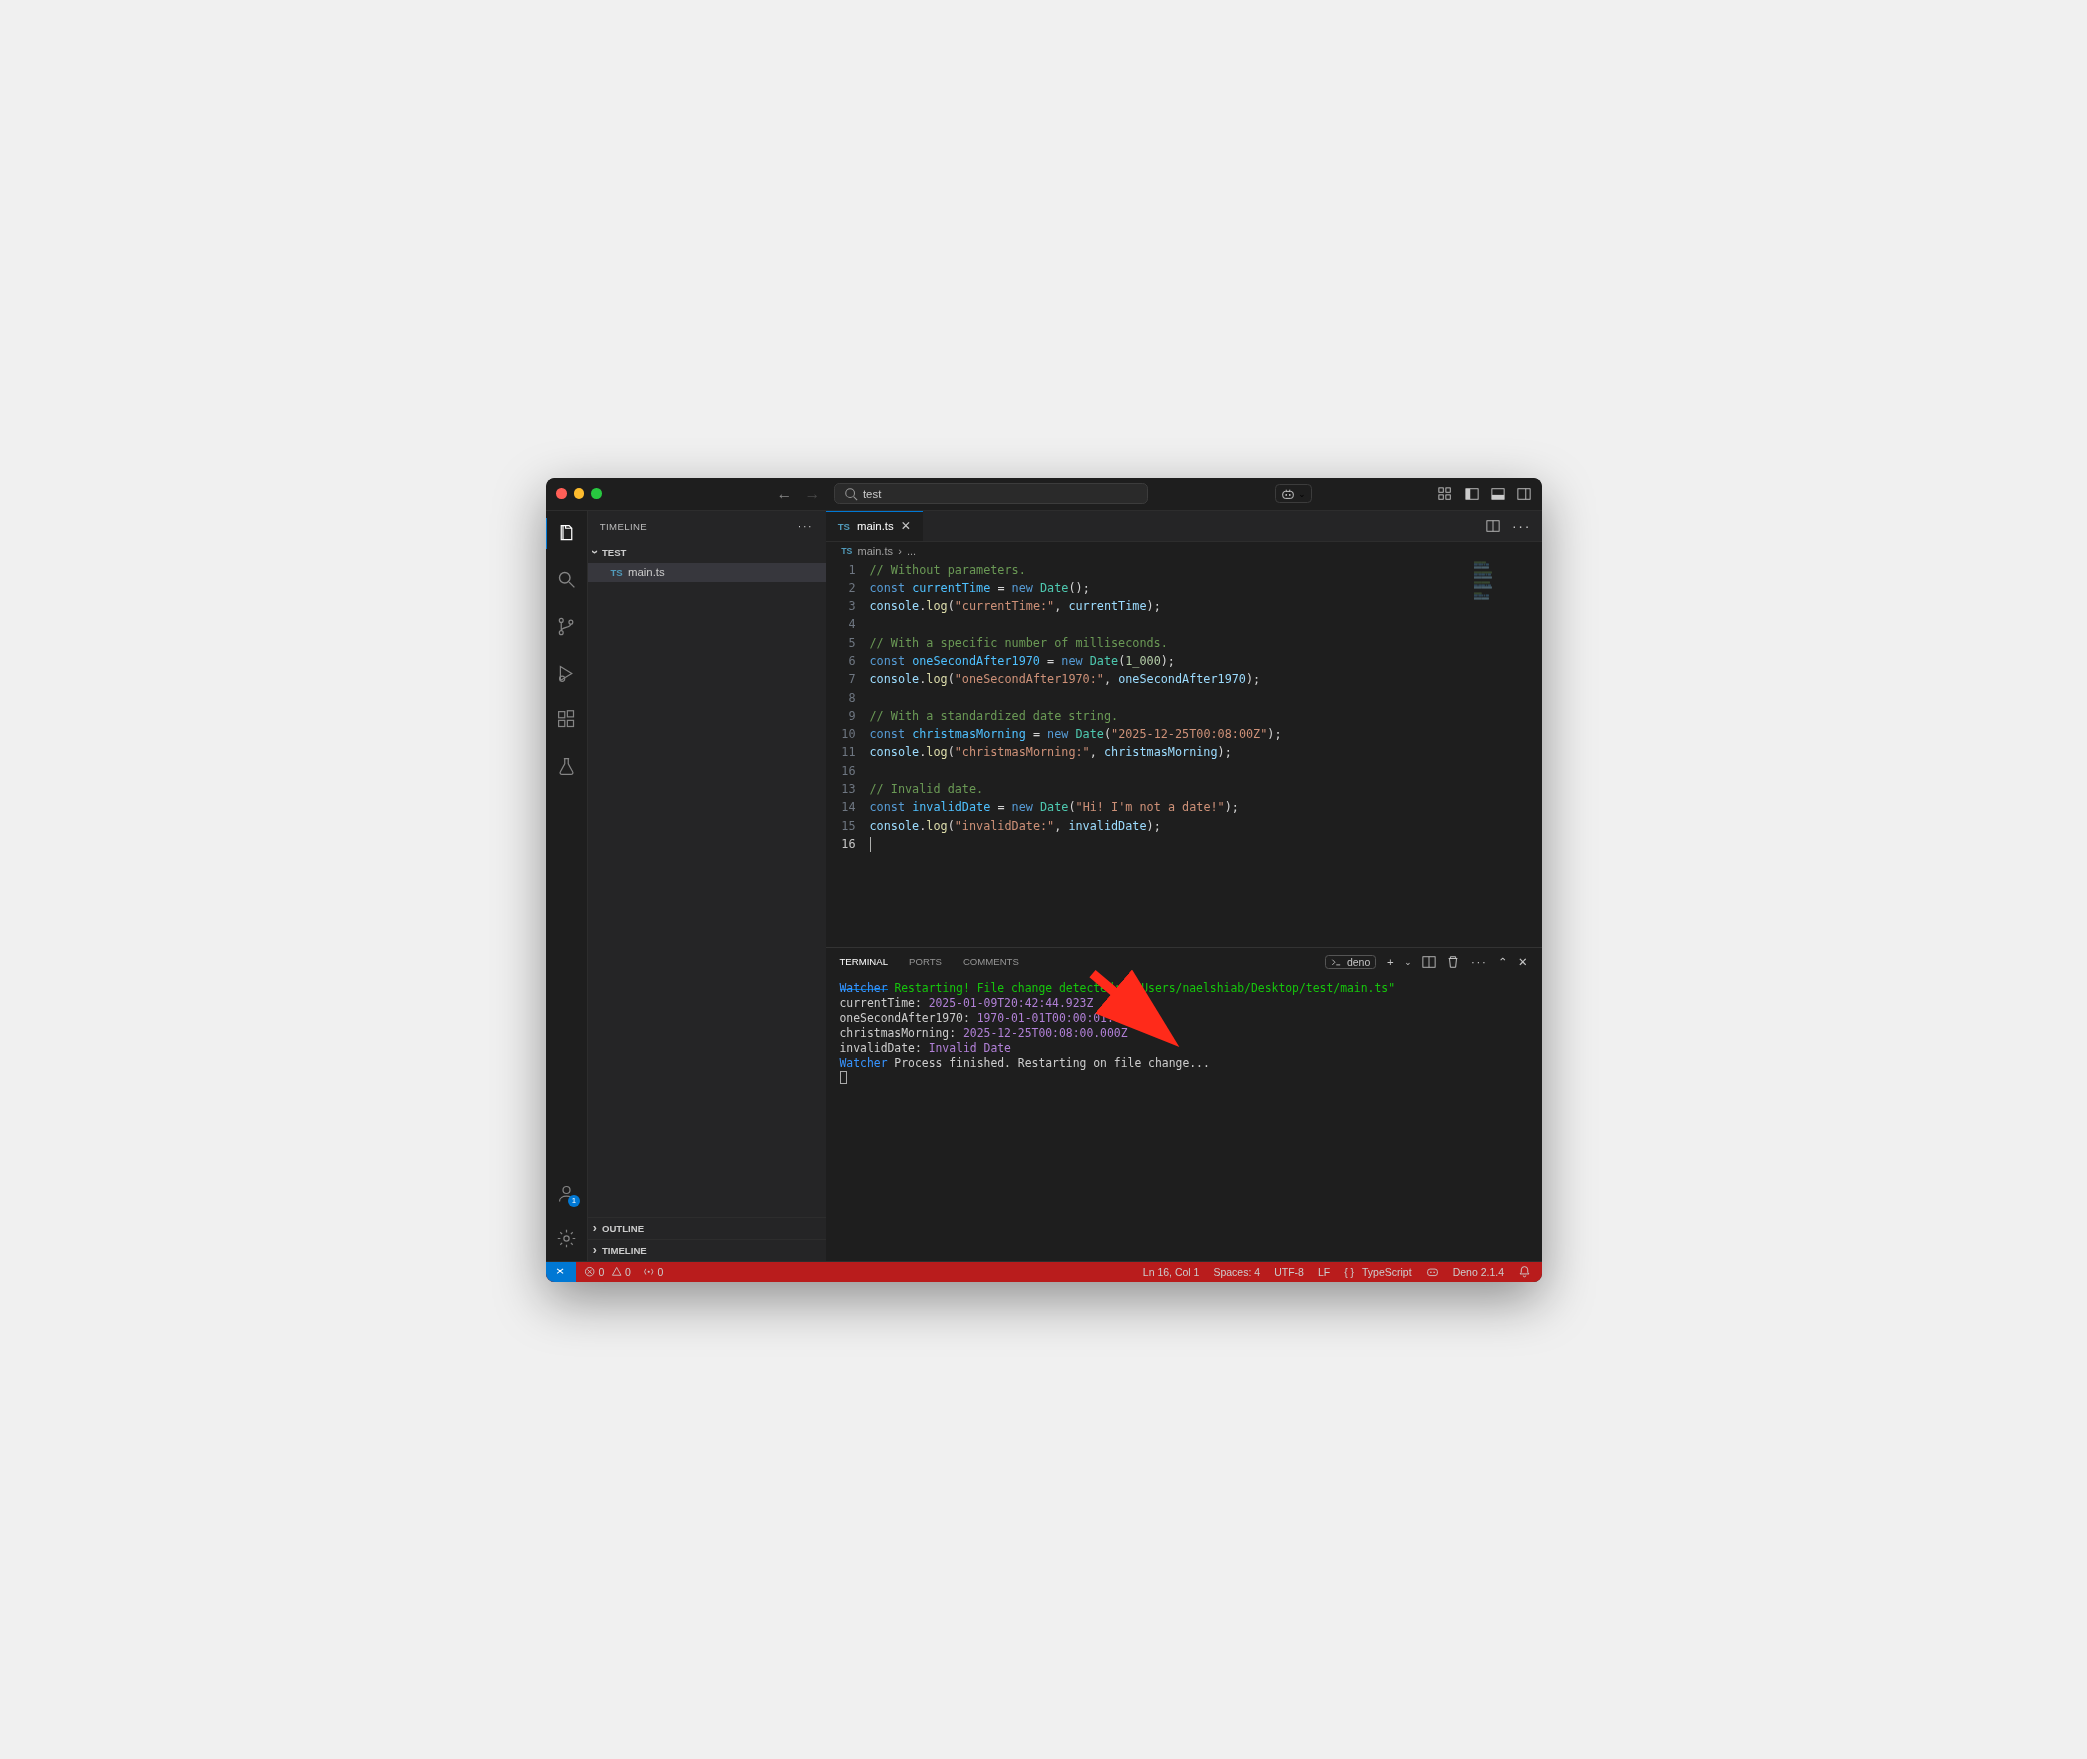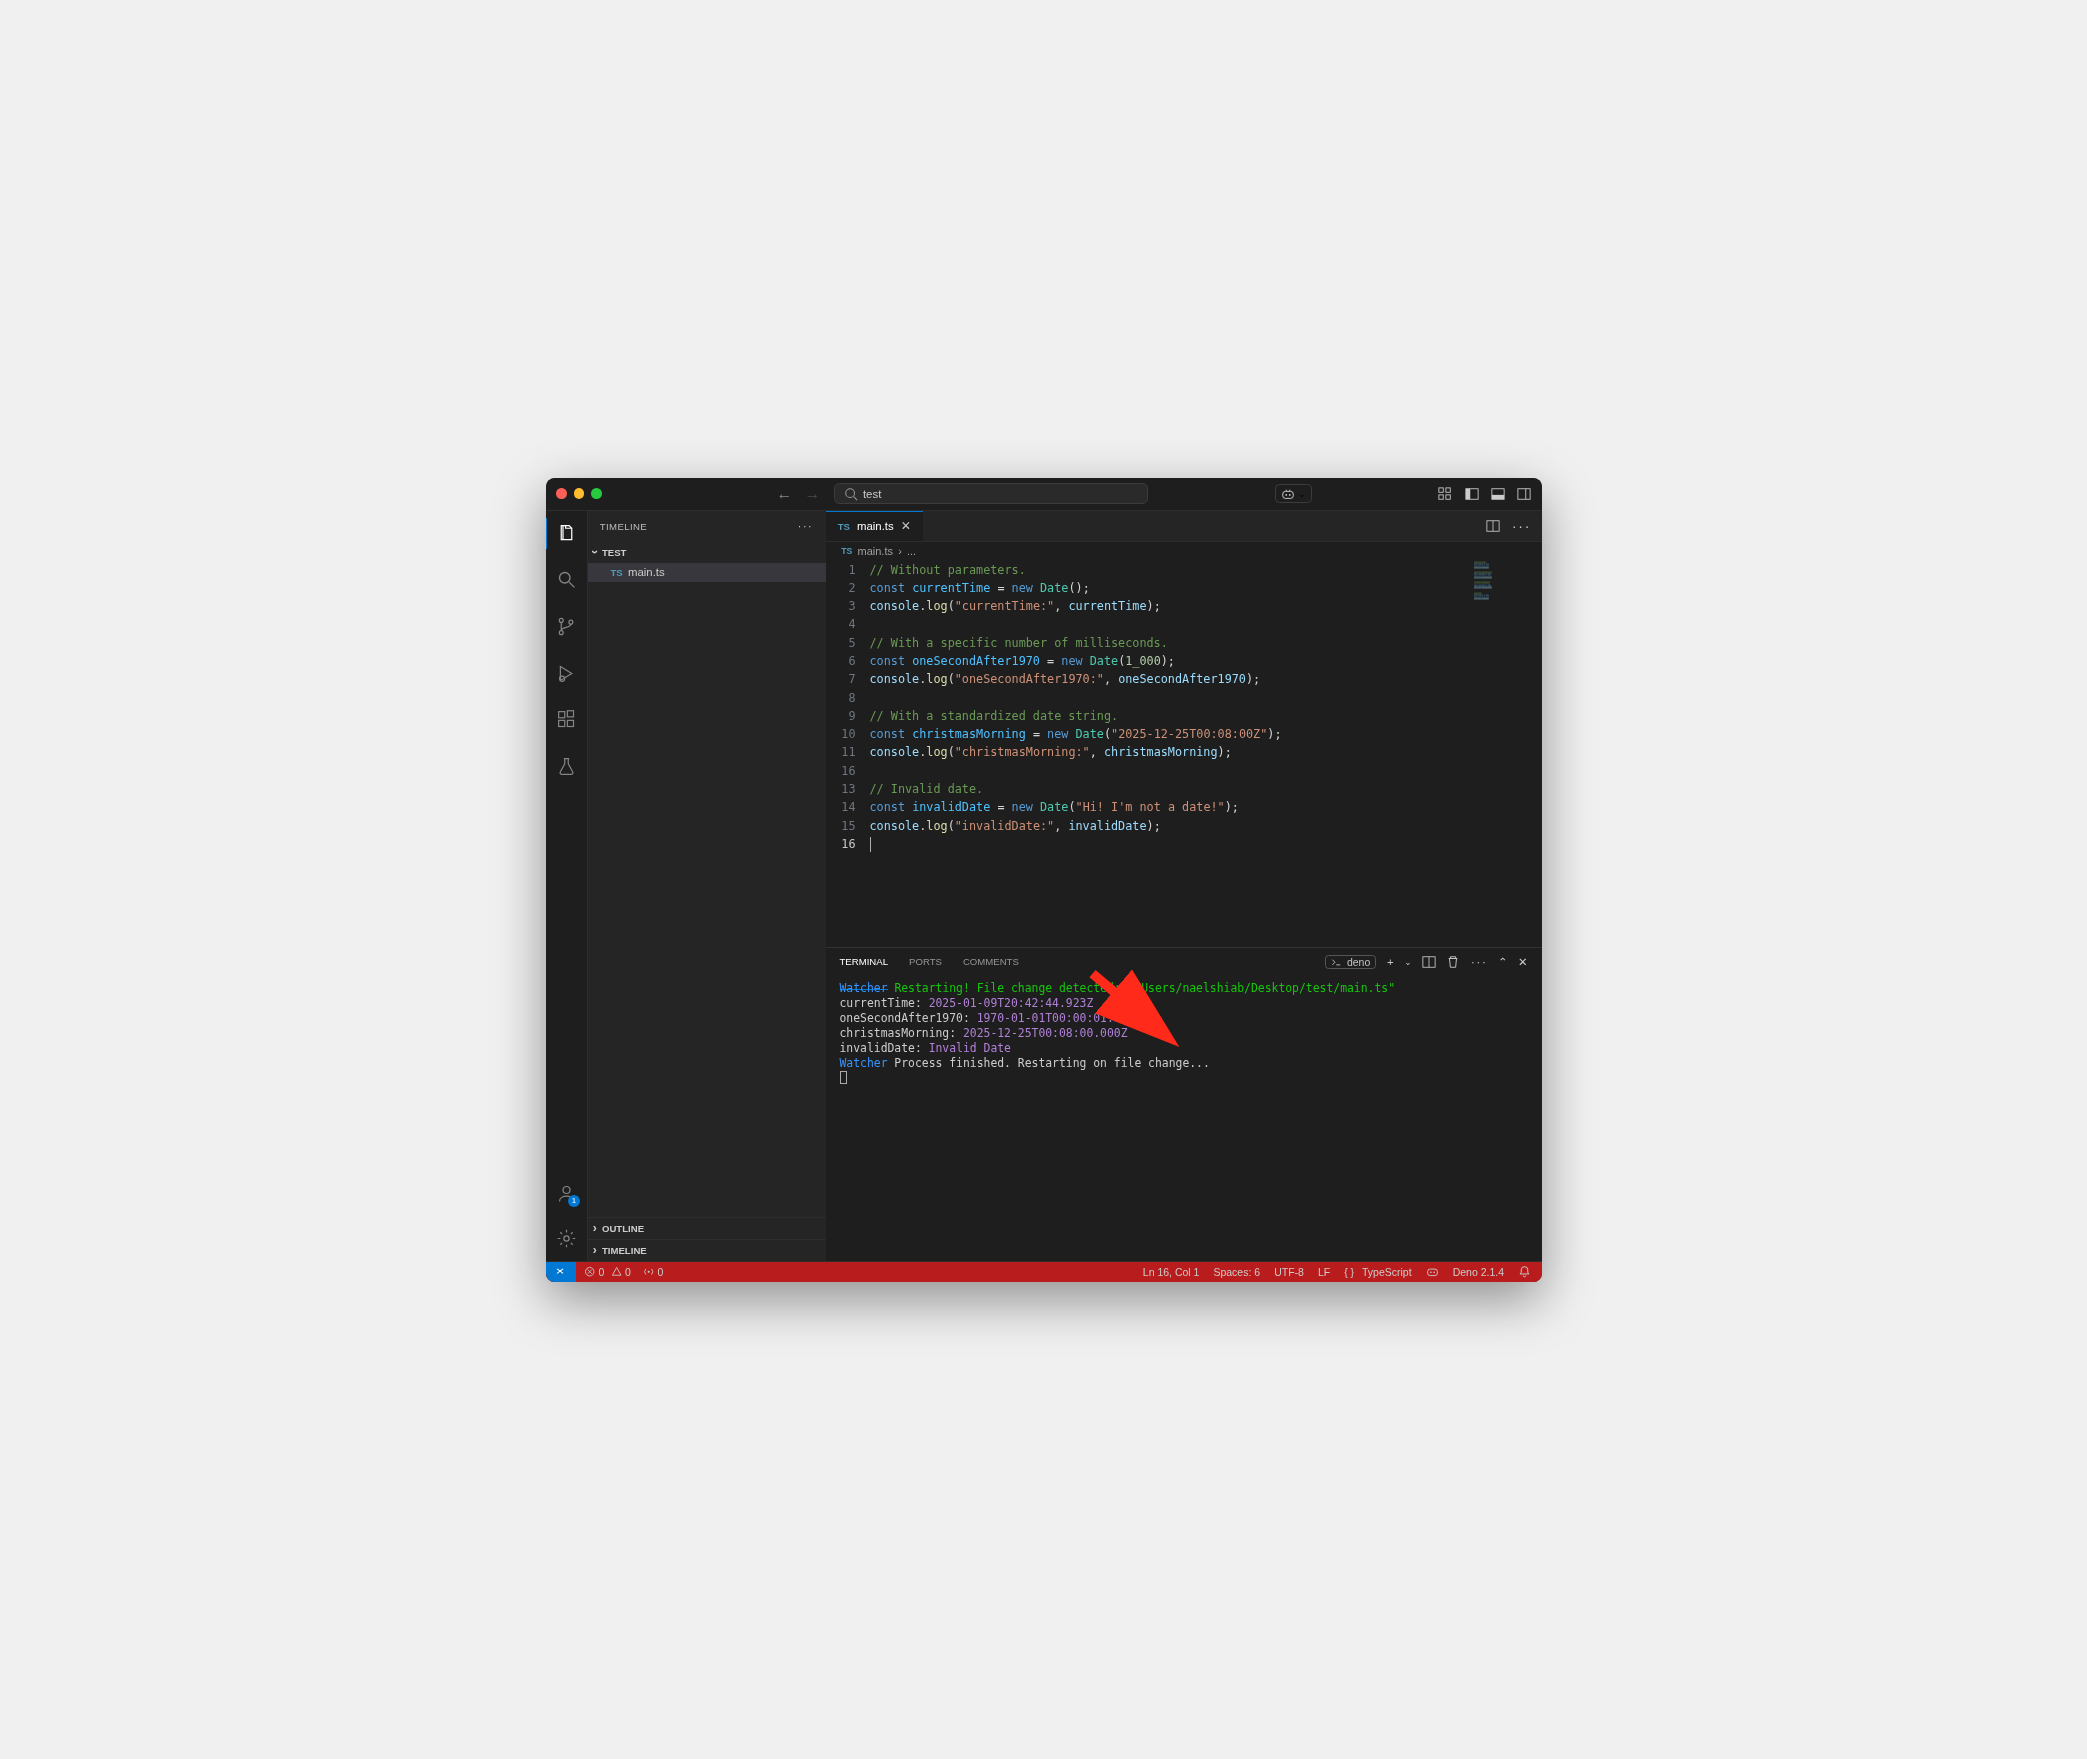--- a/index.html
+++ b/index.html
@@ -399,21 +399,21 @@
       <span>
         <svg width="11.4" height="11.4" viewBox="0 0 16 16" style="vertical-align:-1.7px">
             <circle cx="8" cy="8" r="1.5" fill="#ccc"></circle>
             <path d="M4 4a6 6 0 000 8M12 4a6 6 0 010 8" fill="none" stroke="#ccc" stroke-width="1.2"></path>
           </svg>
         <span>0</span>
       </span>
     </div>
     <div class="status-right">
       <span>Ln 16, Col 1</span>
-      <span>Spaces: 6</span>
+      <span>Spaces: 4</span>
       <span>UTF-8</span>
       <span>LF</span>
       <span>
         <span>{ }</span>
         <span style="margin-left:5px">TypeScript</span>
       </span>
       <svg width="13" height="13" viewBox="0 0 16 16">
           <rect x="2" y="5" width="12" height="8" rx="3" fill="none" stroke="#ccc" stroke-width="1.1"></rect>
           <circle cx="6" cy="9" r="1" fill="#ccc"></circle>
           <circle cx="10" cy="9" r="1" fill="#ccc"></circle>

